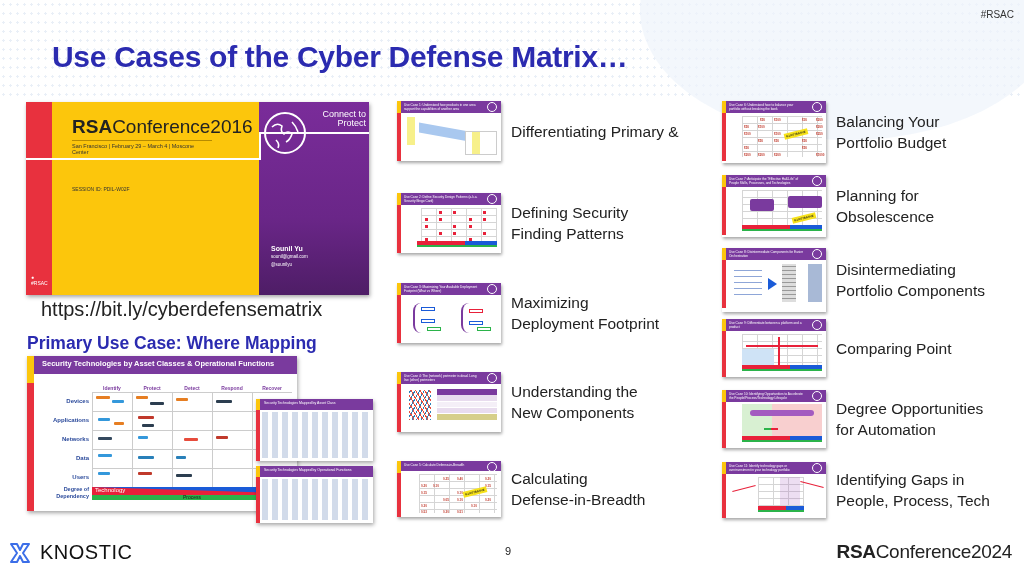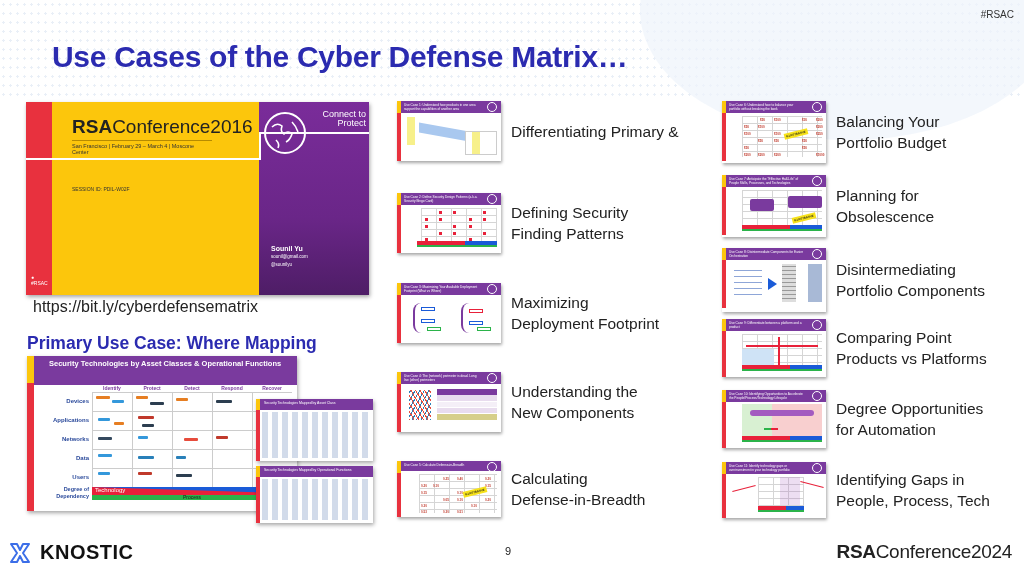--- a/index.html
+++ b/index.html
@@ -34,26 +34,26 @@
   .cover .rsa-sub { position: absolute; left: 46px; top: 38px; font-size: 5.5px; color: #333; border-top: 1px solid #b78b00; padding-top: 2px; width: 140px; }
   .cover .session { position: absolute; left: 46px; top: 84px; font-size: 5px; color: #333; }
   .cover .talk-title { position: absolute; left: 46px; top: 102px; width: 175px; font-size: 10.5px; line-height: 13px; font-weight: bold; color: #1a1a1a; }
   .cover .globe { position: absolute; left: 236px; top: 8px; width: 46px; height: 46px; }
   .cover .connect { position: absolute; left: 286px; top: 8px; font-size: 9px; color: #fff; line-height: 9px; text-align: right; width: 54px; }
   .cover .speaker { position: absolute; left: 245px; top: 143px; color: #fff; }
   .cover .speaker .nm { font-size: 7px; font-weight: bold; }
   .cover .speaker .ct { font-size: 4.5px; line-height: 6px; margin-top: 2px; }
   .cover .twitter { position: absolute; left: 5px; top: 172px; font-size: 5px; color: #fff; }
 
-  .link-text { position: absolute; left: 33px; top: 298px; font-size: 16px; color: #222; }
+  .link-text { position: absolute; left: 41px; top: 298px; font-size: 20px; color: #222; }
   .primary-label { position: absolute; left: 27px; top: 333px; font-size: 17.5px; font-weight: bold; color: #2b2bb0; }
 
   
   .vm { position: absolute; left: 27px; top: 356px; width: 270px; height: 155px; background: #fff; box-shadow: 1px 2px 4px rgba(0,0,0,0.35); overflow: hidden; }
-  .vm .hdr { position: absolute; left: 7px; top: 0; width: 263px; height: 29px; background: #7a3a9e; color: #fff; font-size: 7.5px; font-weight: bold; padding: 3px 15px; line-height: 10px; }
+  .vm .hdr { position: absolute; left: 7px; top: 0; width: 263px; height: 18px; background: #7a3a9e; color: #fff; font-size: 7.5px; font-weight: bold; padding: 3px 8px; line-height: 10px; }
   .vm .ylw { position: absolute; left: 0; top: 0; width: 7px; height: 27px; background: #fcc60c; }
   .vm .rd { position: absolute; left: 0; top: 27px; width: 7px; height: 128px; background: #e8313e; }
   .vm .cols { position: absolute; left: 65px; top: 29px; width: 200px; display: flex; font-size: 5px; font-weight: bold; color: #7a3a9e; }
   .vm .cols span { flex: 1; text-align: center; }
   .vm .rows { position: absolute; left: 10px; top: 36px; width: 52px; font-size: 6px; font-weight: bold; color: #2b4a9b; text-align: right; }
   .vm .rows div { height: 19px; line-height: 19px; }
   .vm .grid { position: absolute; left: 65px; top: 36px; width: 200px; height: 95px;
     background-image: linear-gradient(#ccc 1px, transparent 1px), linear-gradient(90deg,#ccc 1px, transparent 1px);
     background-size: 40px 19px; }
   .vm .logo-dot { position: absolute; height: 3px; border-radius: 1px; }
@@ -84,21 +84,21 @@
   .thumb .bars .b1 { height: 4px; background: linear-gradient(90deg,#e8213a 60%, #1a5bd8 60%); }
   .thumb .bars .b2 { height: 2px; background: #2bb34a; }
   .thumb .marks span { position: absolute; width: 3px; height: 3px; background: #e8213a; }
   .thumb .cell-txt span { position: absolute; font-size: 3px; color: #c0392b; font-weight: bold; }
   .thumb .sticker { position: absolute; background: #f7e21a; font-size: 2.8px; padding: 1px 2px; transform: rotate(-14deg); font-weight: bold; }
 
   .uc-label { margin-left: 10px; font-size: 15.5px; line-height: 21px; color: #222; }
 
   .footer-logo { position: absolute; left: 9px; top: 541px; display: flex; align-items: center; }
   .footer-logo .kicon { width: 22px; height: 22px; }
-  .footer-logo .kname { margin-left: 9px; font-size: 20px; font-weight: bold; letter-spacing: 0.5px; color: #111; }
+  .footer-logo .kname { margin-left: 9px; font-size: 20px; font-weight: normal; letter-spacing: 0.5px; color: #111; }
   .page-num { position: absolute; left: 505px; top: 545px; font-size: 11px; color: #222; }
   .rsac-foot { position: absolute; right: 12px; top: 541px; font-size: 19px; color: #222; letter-spacing: -0.3px; }
   .rsac-foot b { font-weight: bold; }
 </style>
 </head>
 <body>
 
 <div class="bg-dots"></div>
 <div class="bg-blob"></div>
 
@@ -402,21 +402,20 @@
     <div style="position:absolute;left:24px;top:26px;width:72px;height:2px;background:#e8213a;"></div>
     <div style="position:absolute;left:56px;top:18px;width:2px;height:30px;background:#e8213a;"></div>
     <div style="position:absolute;left:20px;top:30px;width:32px;height:18px;background:#cfe3f6;"></div>
     <div class="bars">
         <div class="b1"></div>
         <div class="b2"></div>
       </div>
   </div>
   <div class="uc-label">
       <div>Comparing Point</div>
-      <div>Products vs Platforms</div>
     </div>
 </div>
 
 <div class="uc" style="left:722px; top:390px;">
   <div class="thumb" style="height:58px;">
     <div class="th-y"></div>
       <div class="th-r"></div>
     <div class="th-h">Use Case 10: Identifying Opportunities to Accelerate the People/Process/Technology Lifecycle</div>
       <div class="th-g"></div>
     <div style="position:absolute;left:20px;top:14px;width:30px;height:34px;background:#d8f0d2;"></div>

